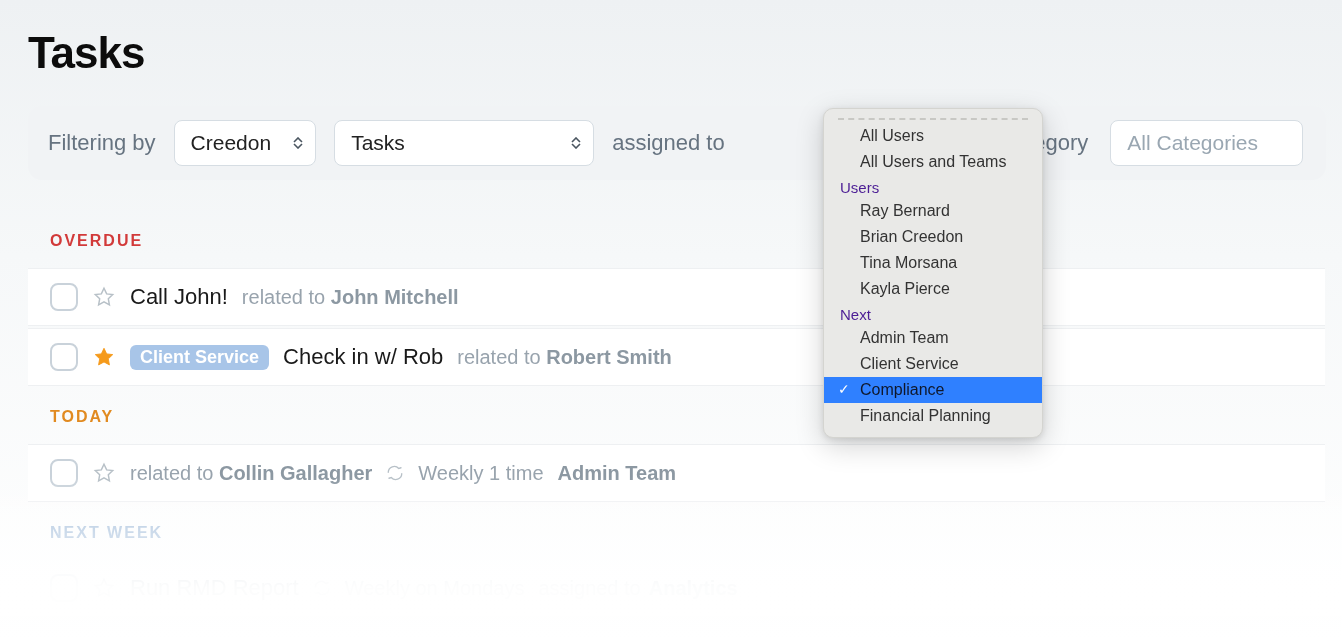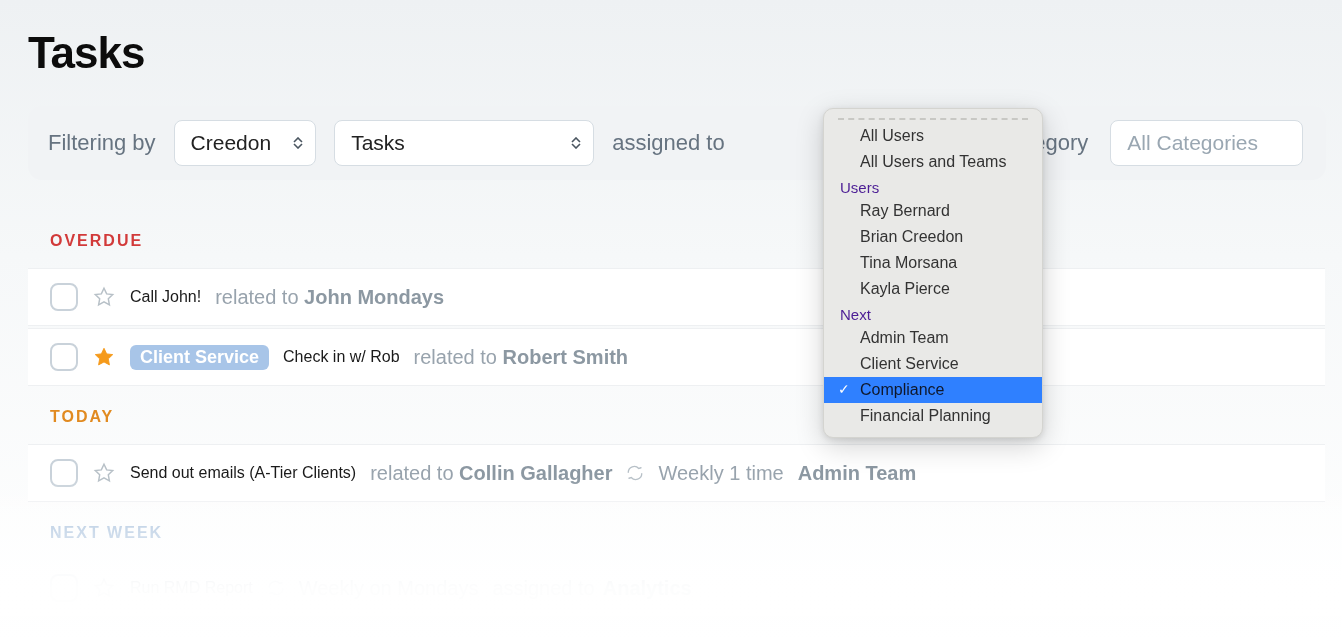--- a/index.html
+++ b/index.html
@@ -151,21 +151,21 @@
   }
   .star {
     width: 24px; height: 24px;
     display: inline-flex;
     align-items: center;
     justify-content: center;
     cursor: pointer;
     flex-shrink: 0;
   }
   .task-title {
-    font-size: 16px;
+    font-size: 22px;
     color: #1a1a1a;
     font-weight: 500;
     white-space: nowrap;
   }
   .related {
     font-size: 20px;
     color: #98a3ad;
     font-weight: 500;
     white-space: nowrap;
   }
@@ -278,21 +278,21 @@
     <div class="task-row">
       <div class="checkbox"></div>
       <span class="star">
         <svg width="22" height="22" viewBox="0 0 24 24">
             <path d="M12 2.5 14.9 8.6 21.5 9.4 16.7 14 17.9 20.6 12 17.4 6.1 20.6 7.3 14 2.5 9.4 9.1 8.6Z" fill="none" stroke="#b7c0c7" stroke-width="1.6"></path>
           </svg>
       </span>
       <span class="task-title">Call John!</span>
       <span class="related">
         <span>related to</span>
-        <span class="related-name">John Mondays</span>
+        <span class="related-name">John Mitchell</span>
       </span>
     </div>
 
     <div class="task-row">
       <div class="checkbox"></div>
       <span class="star">
         <svg width="22" height="22" viewBox="0 0 24 24">
             <path d="M12 2.5 14.9 8.6 21.5 9.4 16.7 14 17.9 20.6 12 17.4 6.1 20.6 7.3 14 2.5 9.4 9.1 8.6Z" fill="#f59a1b" stroke="#f59a1b" stroke-width="1"></path>
           </svg>
       </span>
@@ -306,21 +306,20 @@
 
     <div class="section-header today">Today</div>
 
     <div class="task-row">
       <div class="checkbox"></div>
       <span class="star">
         <svg width="22" height="22" viewBox="0 0 24 24">
             <path d="M12 2.5 14.9 8.6 21.5 9.4 16.7 14 17.9 20.6 12 17.4 6.1 20.6 7.3 14 2.5 9.4 9.1 8.6Z" fill="none" stroke="#b7c0c7" stroke-width="1.6"></path>
           </svg>
       </span>
-      <span class="task-title">Send out emails (A-Tier Clients)</span>
       <span class="related">
         <span>related to</span>
         <span class="related-name">Collin Gallagher</span>
       </span>
       <span class="repeat-icon">
         <svg width="18" height="18" viewBox="0 0 24 24">
             <path d="M3 11a8 8 0 0 1 14-5l3-1M21 13a8 8 0 0 1-14 5l-3 1" fill="none" stroke="#b7c0c7" stroke-width="1.8" stroke-linecap="round"></path>
           </svg>
       </span>
       <span class="meta">Weekly 1 time</span>

